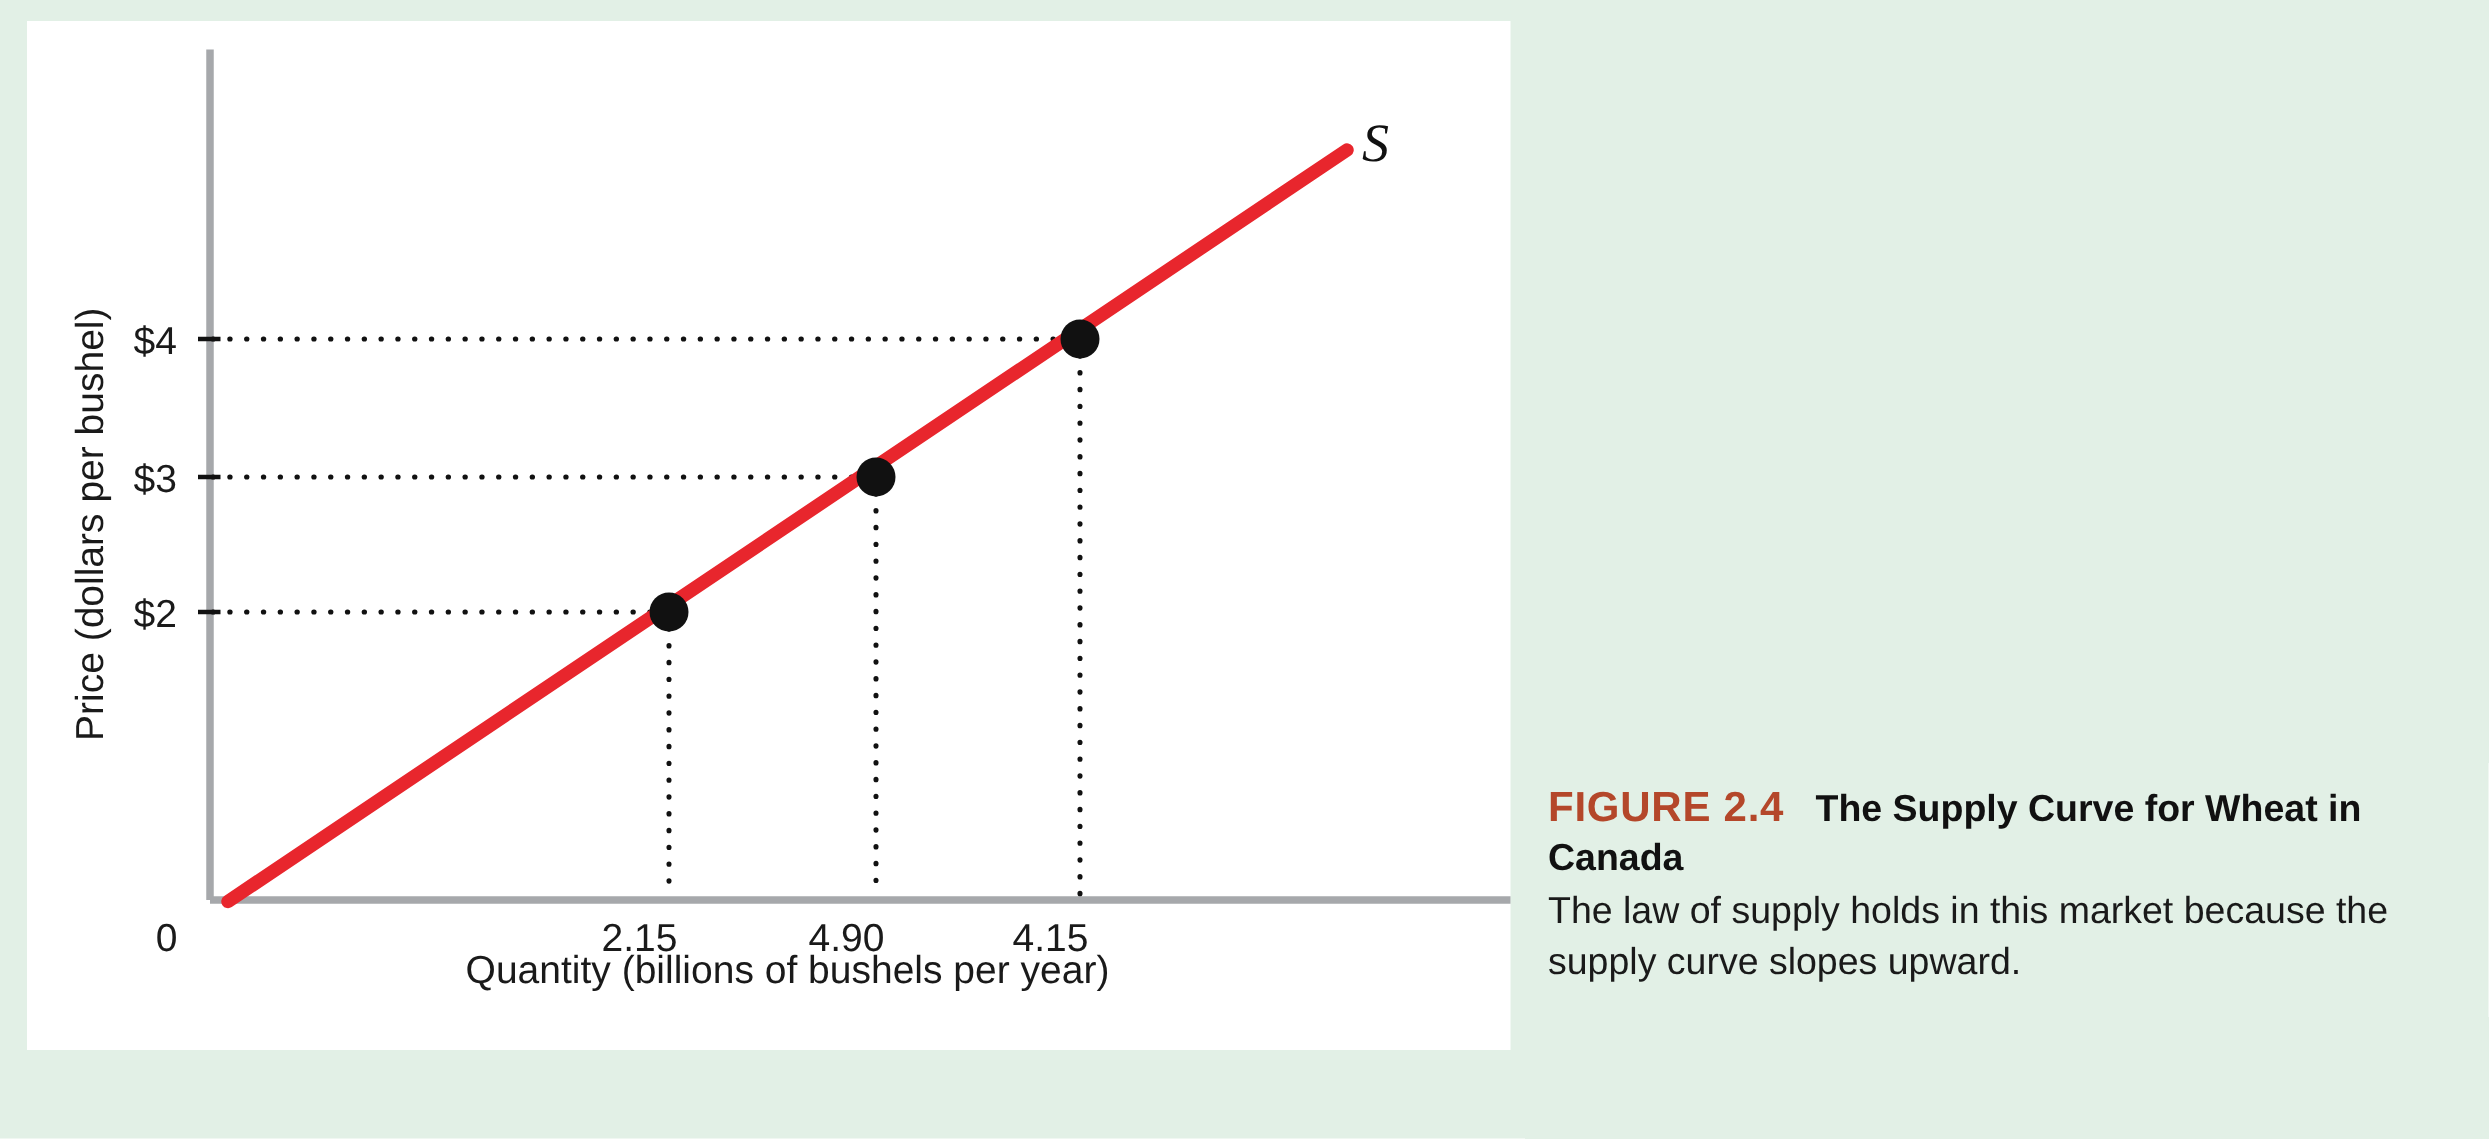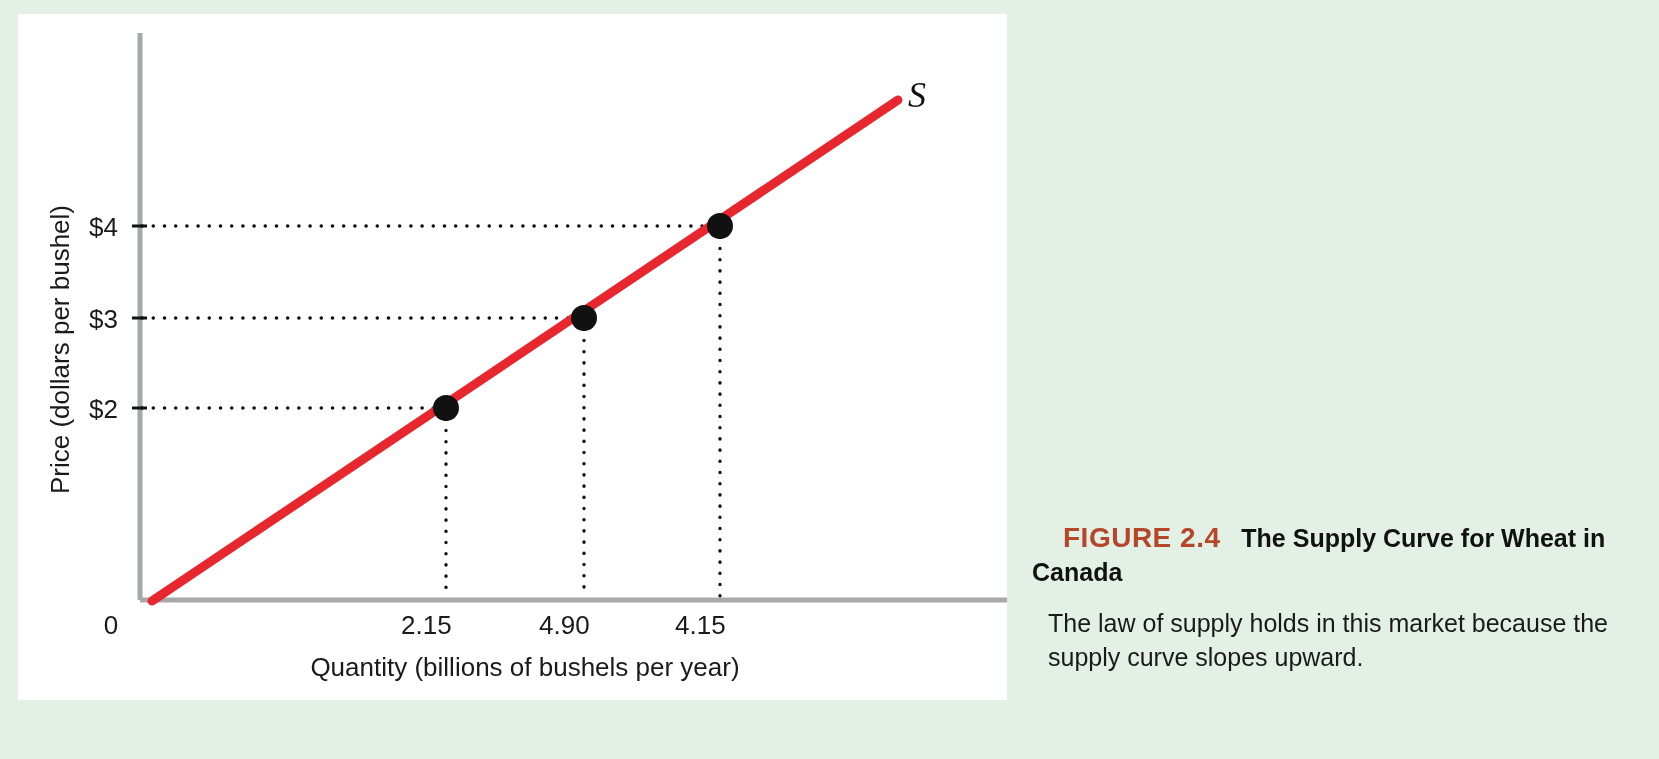--- a/index.html
+++ b/index.html
@@ -45,21 +45,21 @@
   }
   #y-axis-title {
     left: -168px;
     top: 320px;
     width: 420px;
     text-align: center;
     transform: rotate(-90deg);
   }
   #x-axis-title {
     left: 122px;
-    top: 638px;
+    top: 617px;
     width: 770px;
     text-align: center;
   }
 
   
   .tick-label {
     position: absolute;
     color: #1a1a1a;
     font-size: 26px;
     font-family: "Liberation Sans", sans-serif;
@@ -105,32 +105,31 @@
   #caption-heading-line {
     font-size: 25px;
     line-height: 1.30;
     margin: 0;
   }
   #figure-number {
     color: #b4472a;
     font-weight: bold;
     font-size: 28px;
     letter-spacing: 0.5px;
-    margin-left: 31px;
   }
   #figure-heading {
     color: #111111;
     font-weight: bold;
     font-size: 25px;
   }
   #caption-body {
     color: #1a1a1a;
     font-size: 25px;
     line-height: 1.36;
-    margin: 16px;
+    margin: 0;
     padding-top: 1px;
   }
 </style>
 </head>
 <body>
 
 <div id="figure-panel">
 
   <svg id="chart-svg" viewBox="0 0 989 686" preserveAspectRatio="none">
 

